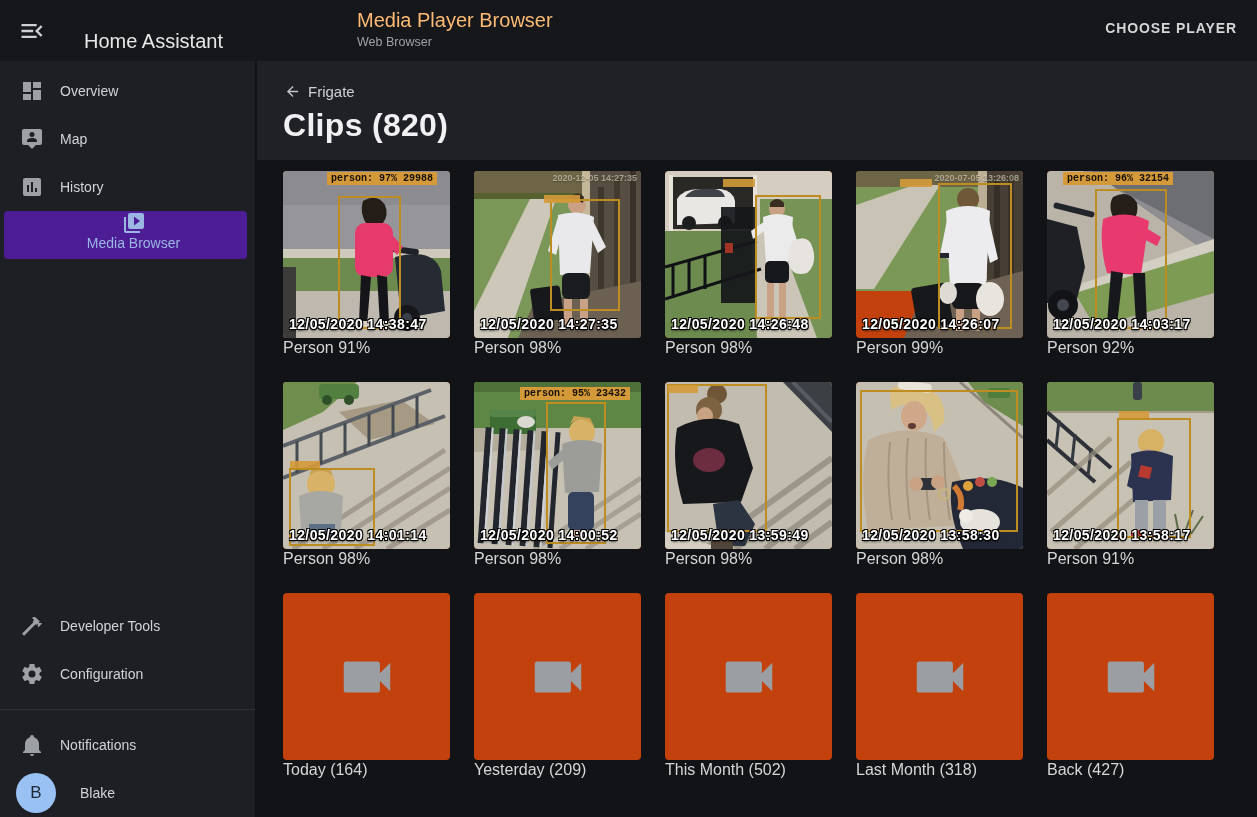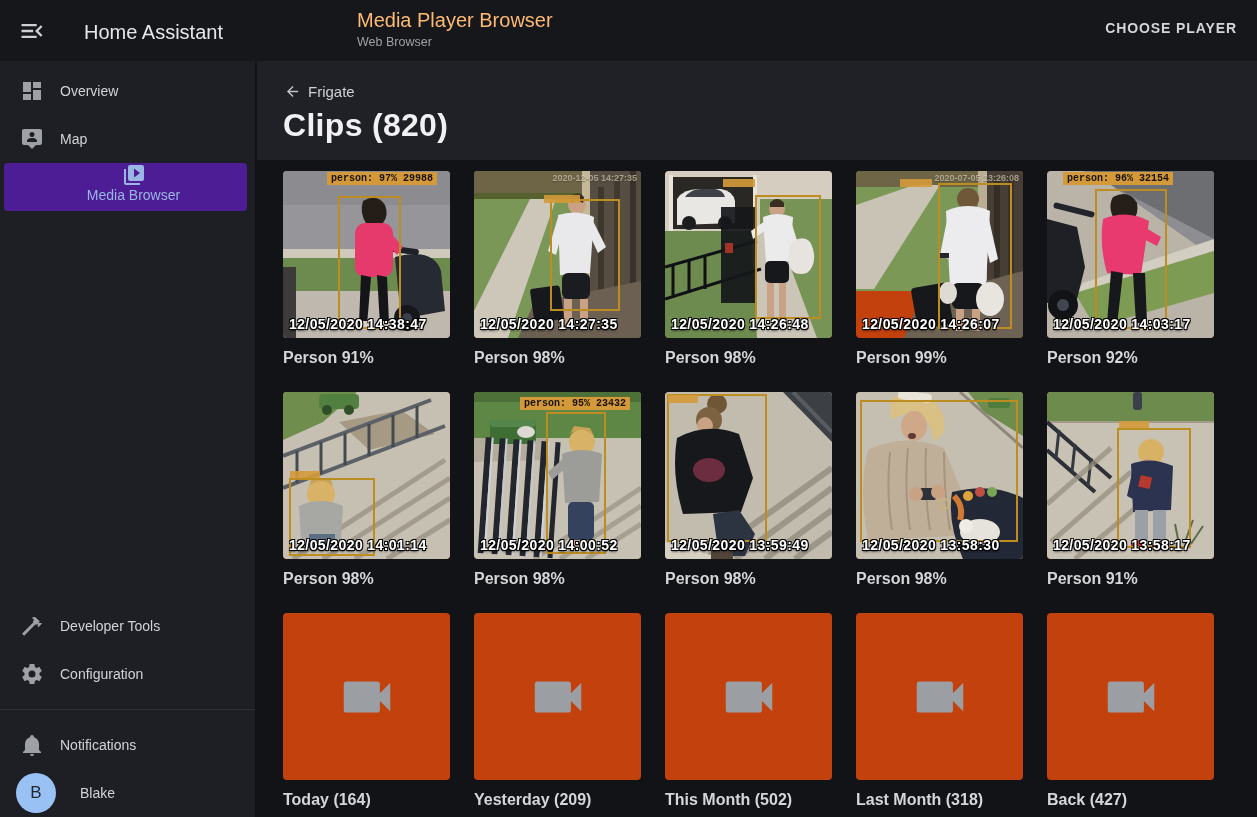--- a/index.html
+++ b/index.html
@@ -4,21 +4,21 @@
 <style>
   * { margin:0; padding:0; box-sizing:border-box; }
   html,body { width:1257px; height:817px; overflow:hidden; background:#121316;
     font-family:"Liberation Sans","DejaVu Sans",sans-serif; }
 
   
   .topbar { position:absolute; left:0; top:0; width:1257px; height:61px;
     background:#16171a; z-index:5; }
   .menu-btn { position:absolute; left:18px; top:17px; width:28px; height:28px;
     color:#cfd0d3; cursor:pointer; }
-  .ha-title { position:absolute; left:84px; top:21px; font-size:20px; color:#e6e7e9; }
+  .ha-title { position:absolute; left:84px; top:30px; font-size:20px; color:#e6e7e9; }
   .mb-titles { position:absolute; left:357px; top:9px; }
   .mb-title { font-size:20px; color:#fdba74; }
   .mb-sub { font-size:12.5px; color:#9da0a4; margin-top:3px; }
   .choose-player { position:absolute; right:20px; top:20px; font-size:14px;
     letter-spacing:.9px; font-weight:600; color:#d4d5d8; background:none; border:none;
     cursor:pointer; font-family:inherit; }
 
   
   .sidebar { position:absolute; left:0; top:61px; width:256px; height:756px;
     background:#1d1f24; border-right:1px solid #101114; display:flex;
@@ -47,21 +47,21 @@
     color:#f1f1f3; letter-spacing:.3px; }
 
   
   .grid { position:absolute; left:257px; top:160px; width:1000px; height:657px;
     background:#121316; padding:11px 0 0 26px; display:grid;
     grid-template-columns:repeat(5,167px); column-gap:24px; align-content:start; }
   .cell { width:167px; margin-bottom:13px; cursor:pointer; }
   .thumb { position:relative; width:167px; height:167px; border-radius:4px;
     overflow:hidden; background:#c2410c; }
   .thumb svg.scene { position:absolute; inset:0; display:block; }
-  .caption { margin-top:10px; font-size:16px; color:#d5d6d8; line-height:20px; height:31px;font-weight:bold; }
+  .caption { font-size:16px; color:#d5d6d8; line-height:20px; height:31px; }
 
   .bbox { position:absolute; border:2px solid var(--bbox-orange,#bd8d22); }
   .tag { position:absolute; background:var(--tag-orange,#d49a3a); color:#171006;
     font-size:10px; font-weight:700; padding:1px 4px; white-space:nowrap;
     font-family:"Liberation Mono","DejaVu Sans Mono",monospace; }
   .minitag { position:absolute; background:var(--tag-orange,#d49a3a); opacity:.9; }
   .ts { position:absolute; left:6px; bottom:6px; font-size:14px; font-weight:700;
     color:#ffffff; letter-spacing:.4px; white-space:nowrap;
     text-shadow:-1px -1px 0 #000,1px -1px 0 #000,-1px 1px 0 #000,1px 1px 0 #000,0 2px 2px rgba(0,0,0,.6); }
   .osd { position:absolute; right:4px; top:2px; font-size:9px; font-weight:700;
@@ -92,20 +92,26 @@
     <span class="ic"><svg viewBox="0 0 24 24" fill="currentColor">
           <path d="M13,3V9H21V3M13,21H21V11H13M3,21H11V15H3M3,13H11V3H3Z"></path>
         </svg></span>
     <span class="lbl">Overview</span>
   </div>
   <div class="nav-item">
     <span class="ic"><svg viewBox="0 0 24 24" fill="currentColor">
           <path d="M20,2H4A2,2 0 0,0 2,4V16A2,2 0 0,0 4,18H8L12,22L16,18H20A2,2 0 0,0 22,16V4A2,2 0 0,0 20,2M12,5A2.5,2.5 0 0,1 14.5,7.5A2.5,2.5 0 0,1 12,10A2.5,2.5 0 0,1 9.5,7.5A2.5,2.5 0 0,1 12,5M17,15H7V13.5C7,11.83 10.33,11 12,11C13.67,11 17,11.83 17,13.5V15Z"></path>
         </svg></span>
     <span class="lbl">Map</span>
+  </div>
+  <div class="nav-item">
+    <span class="ic"><svg viewBox="0 0 24 24" fill="currentColor">
+          <path d="M19,3H5A2,2 0 0,0 3,5V19A2,2 0 0,0 5,21H19A2,2 0 0,0 21,19V5A2,2 0 0,0 19,3M9,17H7V10H9V17M13,17H11V7H13V17M17,17H15V13H17V17Z"></path>
+        </svg></span>
+    <span class="lbl">History</span>
   </div>
   <div class="nav-item selected">
     <span class="ic"><svg viewBox="0 0 24 24" fill="currentColor">
           <path d="M4,6H2V20A2,2 0 0,0 4,22H18V20H4V6M20,2H8A2,2 0 0,0 6,4V16A2,2 0 0,0 8,18H20A2,2 0 0,0 22,16V4A2,2 0 0,0 20,2M12,14.5V5.5L18,10L12,14.5Z"></path>
         </svg></span>
     <span class="lbl">Media Browser</span>
   </div>
 
   <div class="side-spacer"></div>
 

